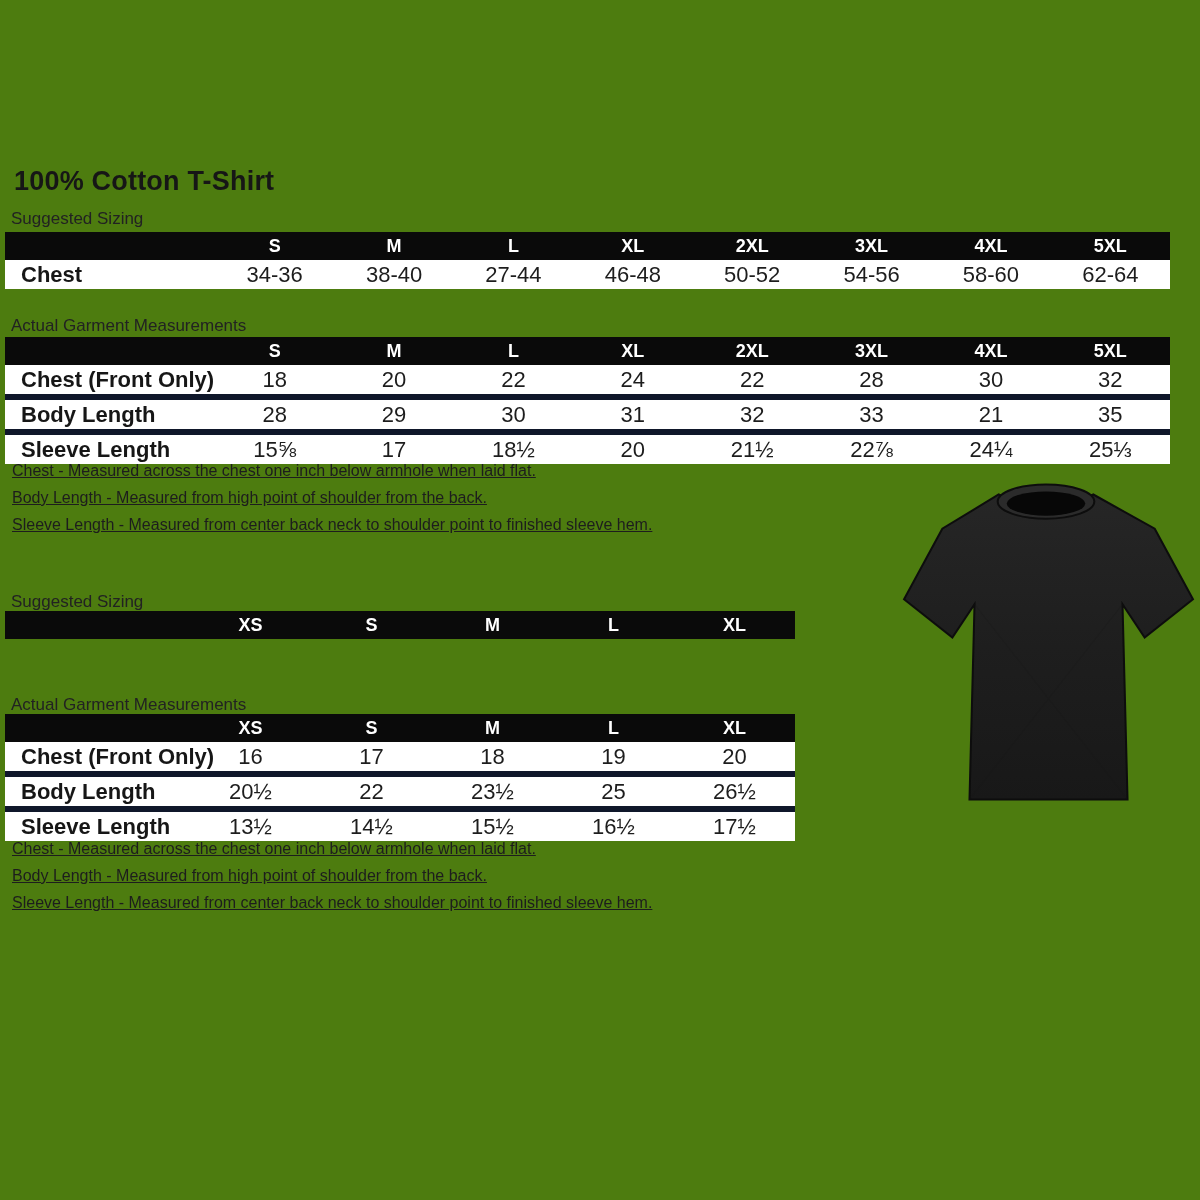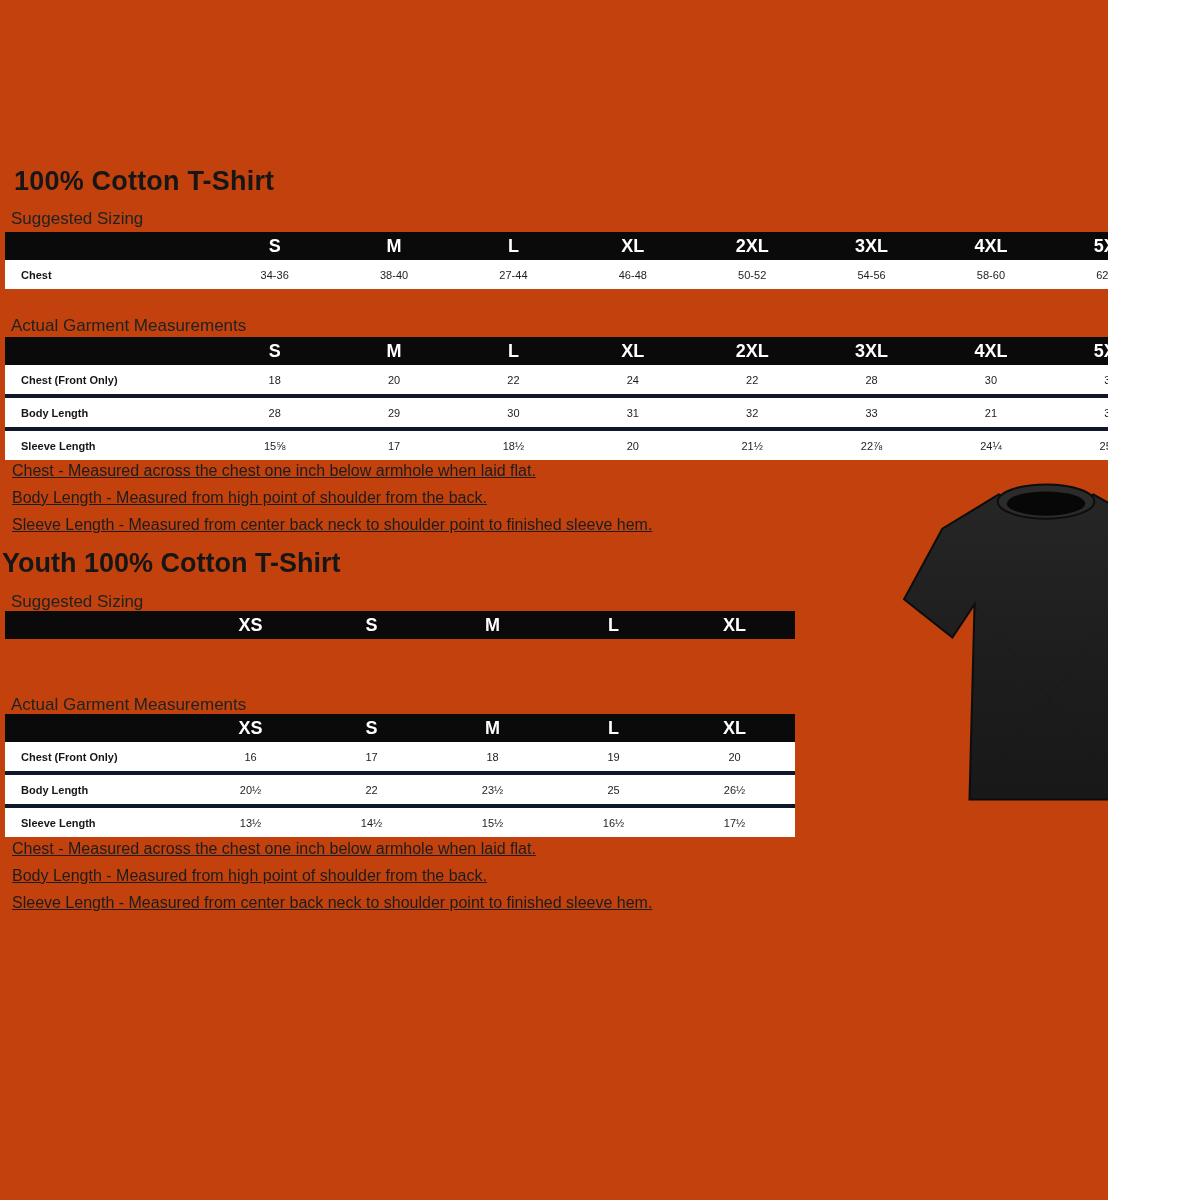--- a/index.html
+++ b/index.html
@@ -1,21 +1,21 @@
 <!DOCTYPE html>
 <html><head>
 <meta charset="utf-8">
 <style>
   html,body{margin:0;padding:0;}
   body{
     width:1200px;height:1200px;background:#ffffff;
     font-family:"Liberation Sans", sans-serif;color:#1a1a1a;
     -webkit-font-smoothing:antialiased;
   }
-  .canvas{position:relative;width:1064px;height:1200px;background:#c2410c;overflow:hidden;padding-left:44px;}
+  .canvas{position:relative;width:1200px;height:1200px;background:#4d7c0f;overflow:hidden;}
 
   .page-title{
     position:absolute;left:14px;top:166px;margin:0;
     font-size:27px;font-weight:700;letter-spacing:.2px;color:#161616;
   }
   .banner{
     position:absolute;left:348px;top:167px;width:553px;height:38px;
     background:#0a0a0a;display:flex;align-items:center;justify-content:center;
   }
   .banner span{
@@ -34,22 +34,22 @@
     display:grid;background:#0a0a0a;height:28px;align-items:center;
   }
   .adult .thead, .adult .trow{grid-template-columns:210px repeat(8,1fr);}
   .youth .thead, .youth .trow{grid-template-columns:185px repeat(5,1fr);}
   .th{
     color:#fff;font-weight:700;font-size:18px;text-align:center;line-height:28px;
   }
   .trow{
     display:grid;height:29px;align-items:center;background:#fff;
   }
-  .trow.sep{border-top:4px solid #0f172a;}
-  .td{font-size:11px;text-align:center;color:#1d1d1d;}
+  .trow.sep{border-top:6px solid #0f172a;}
+  .td{font-size:22px;text-align:center;color:#1d1d1d;}
   .td.rowlabel{
     text-align:left;padding-left:16px;font-weight:700;color:#161616;white-space:nowrap;
   }
   .td.rowlabel .suffix{font-weight:700;}
 
   .notes{position:absolute;left:12px;width:800px;}
   .notes p{margin:0 0 9px 0;font-size:16px;line-height:18px;color:#1d1d1d;text-decoration:underline;}
 
   .youth-title{
     position:absolute;left:2px;top:548px;margin:0;
@@ -142,21 +142,20 @@
       <div class="td">25⅓</div>
     </div>
   </div>
 
   <div class="notes" style="top:462px;">
     <p>Chest - Measured across the chest one inch below armhole when laid flat.</p>
     <p>Body Length - Measured from high point of shoulder from the back.</p>
     <p>Sleeve Length - Measured from center back neck to shoulder point to finished sleeve hem.</p>
   </div>
 
-  <h2 class="youth-title">Youth 100% Cotton T-Shirt</h2>
 
   <div class="section-label" style="top:592px;">Suggested Sizing</div>
 
   <div class="sz-table youth" style="top:611px;">
     <div class="thead">
       <div class="th"></div>
       <div class="th">XS</div>
       <div class="th">S</div>
       <div class="th">M</div>
       <div class="th">L</div>

